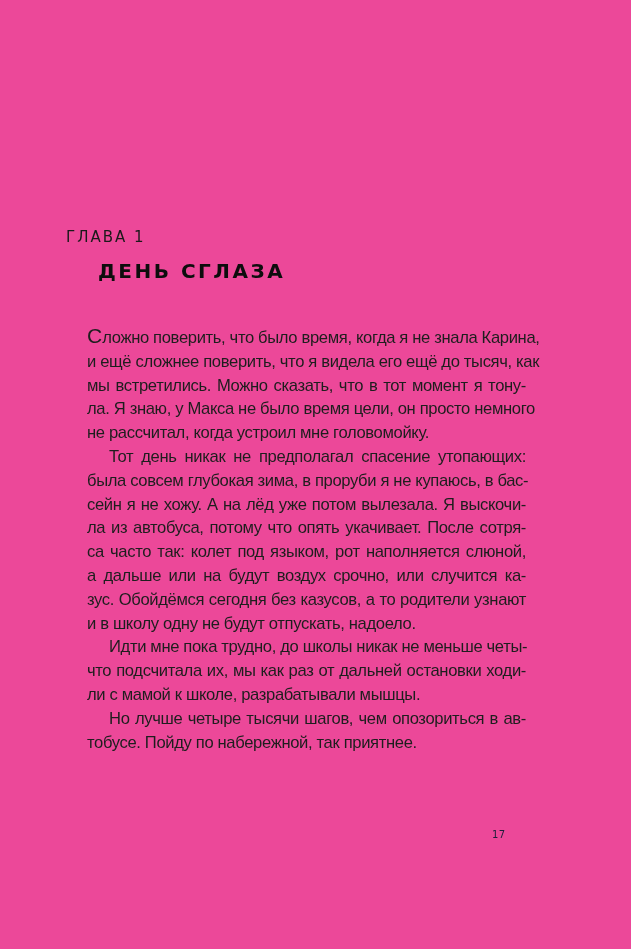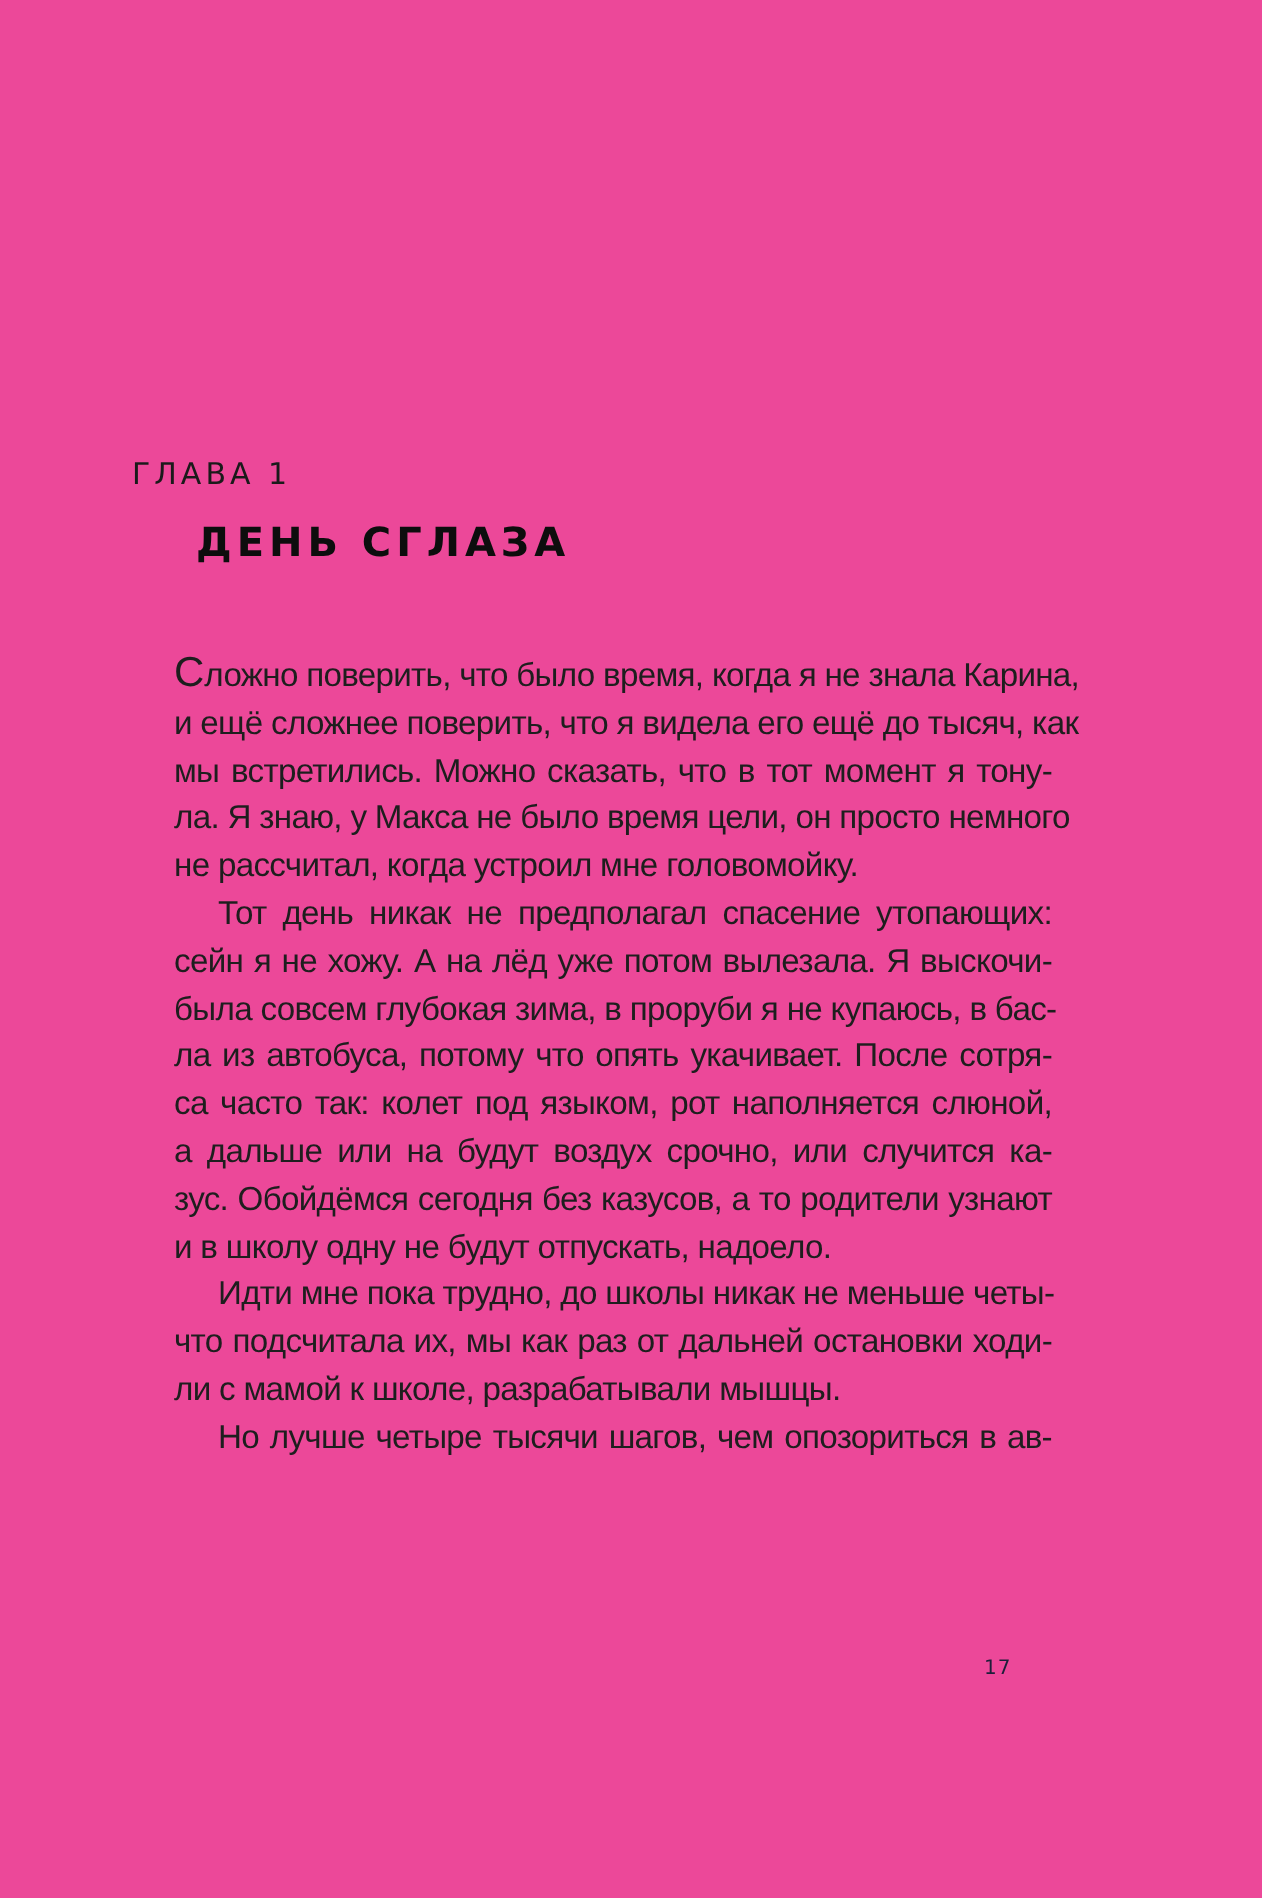--- a/index.html
+++ b/index.html
@@ -93,34 +93,35 @@
     <div>
       <div class="line"><span class="dropcap">С</span><span>ложно поверить, что было время, когда я не знала Карина,</span></div>
       <div class="line">и ещё сложнее поверить, что я видела его ещё до тысяч, как</div>
       <div class="line">мы встретились. Можно сказать, что в тот момент я тону-</div>
       <div class="line">ла. Я знаю, у Макса не было время цели, он просто немного</div>
       <div class="line last">не рассчитал, когда устроил мне головомойку.</div>
     </div>
 
     <div>
       <div class="line indent">Тот день никак не предполагал спасение утопающих:</div>
+      <div class="line">была совсем глубокая зима, в проруби я не купаюсь, в бас-</div>
       <div class="line">сейн я не хожу. А на лёд уже потом вылезала. Я выскочи-</div>
-      <div class="line">была совсем глубокая зима, в проруби я не купаюсь, в бас-</div>
       <div class="line">ла из автобуса, потому что опять укачивает. После сотря-</div>
       <div class="line">са часто так: колет под языком, рот наполняется слюной,</div>
       <div class="line">а дальше или на будут воздух срочно, или случится ка-</div>
       <div class="line">зус. Обойдёмся сегодня без казусов, а то родители узнают</div>
       <div class="line last">и в школу одну не будут отпускать, надоело.</div>
     </div>
 
     <div>
       <div class="line indent">Идти мне пока трудно, до школы никак не меньше четы-</div>
       <div class="line">что подсчитала их, мы как раз от дальней остановки ходи-</div>
       <div class="line last">ли с мамой к школе, разрабатывали мышцы.</div>
     </div>
 
     <div>
       <div class="line indent">Но лучше четыре тысячи шагов, чем опозориться в ав-</div>
+      <div class="line last">тобусе. Пойду по набережной, так приятнее.</div>
     </div>
   </div>
 
   <div class="page-number">17</div>
 </div>
 
 </body></html>

